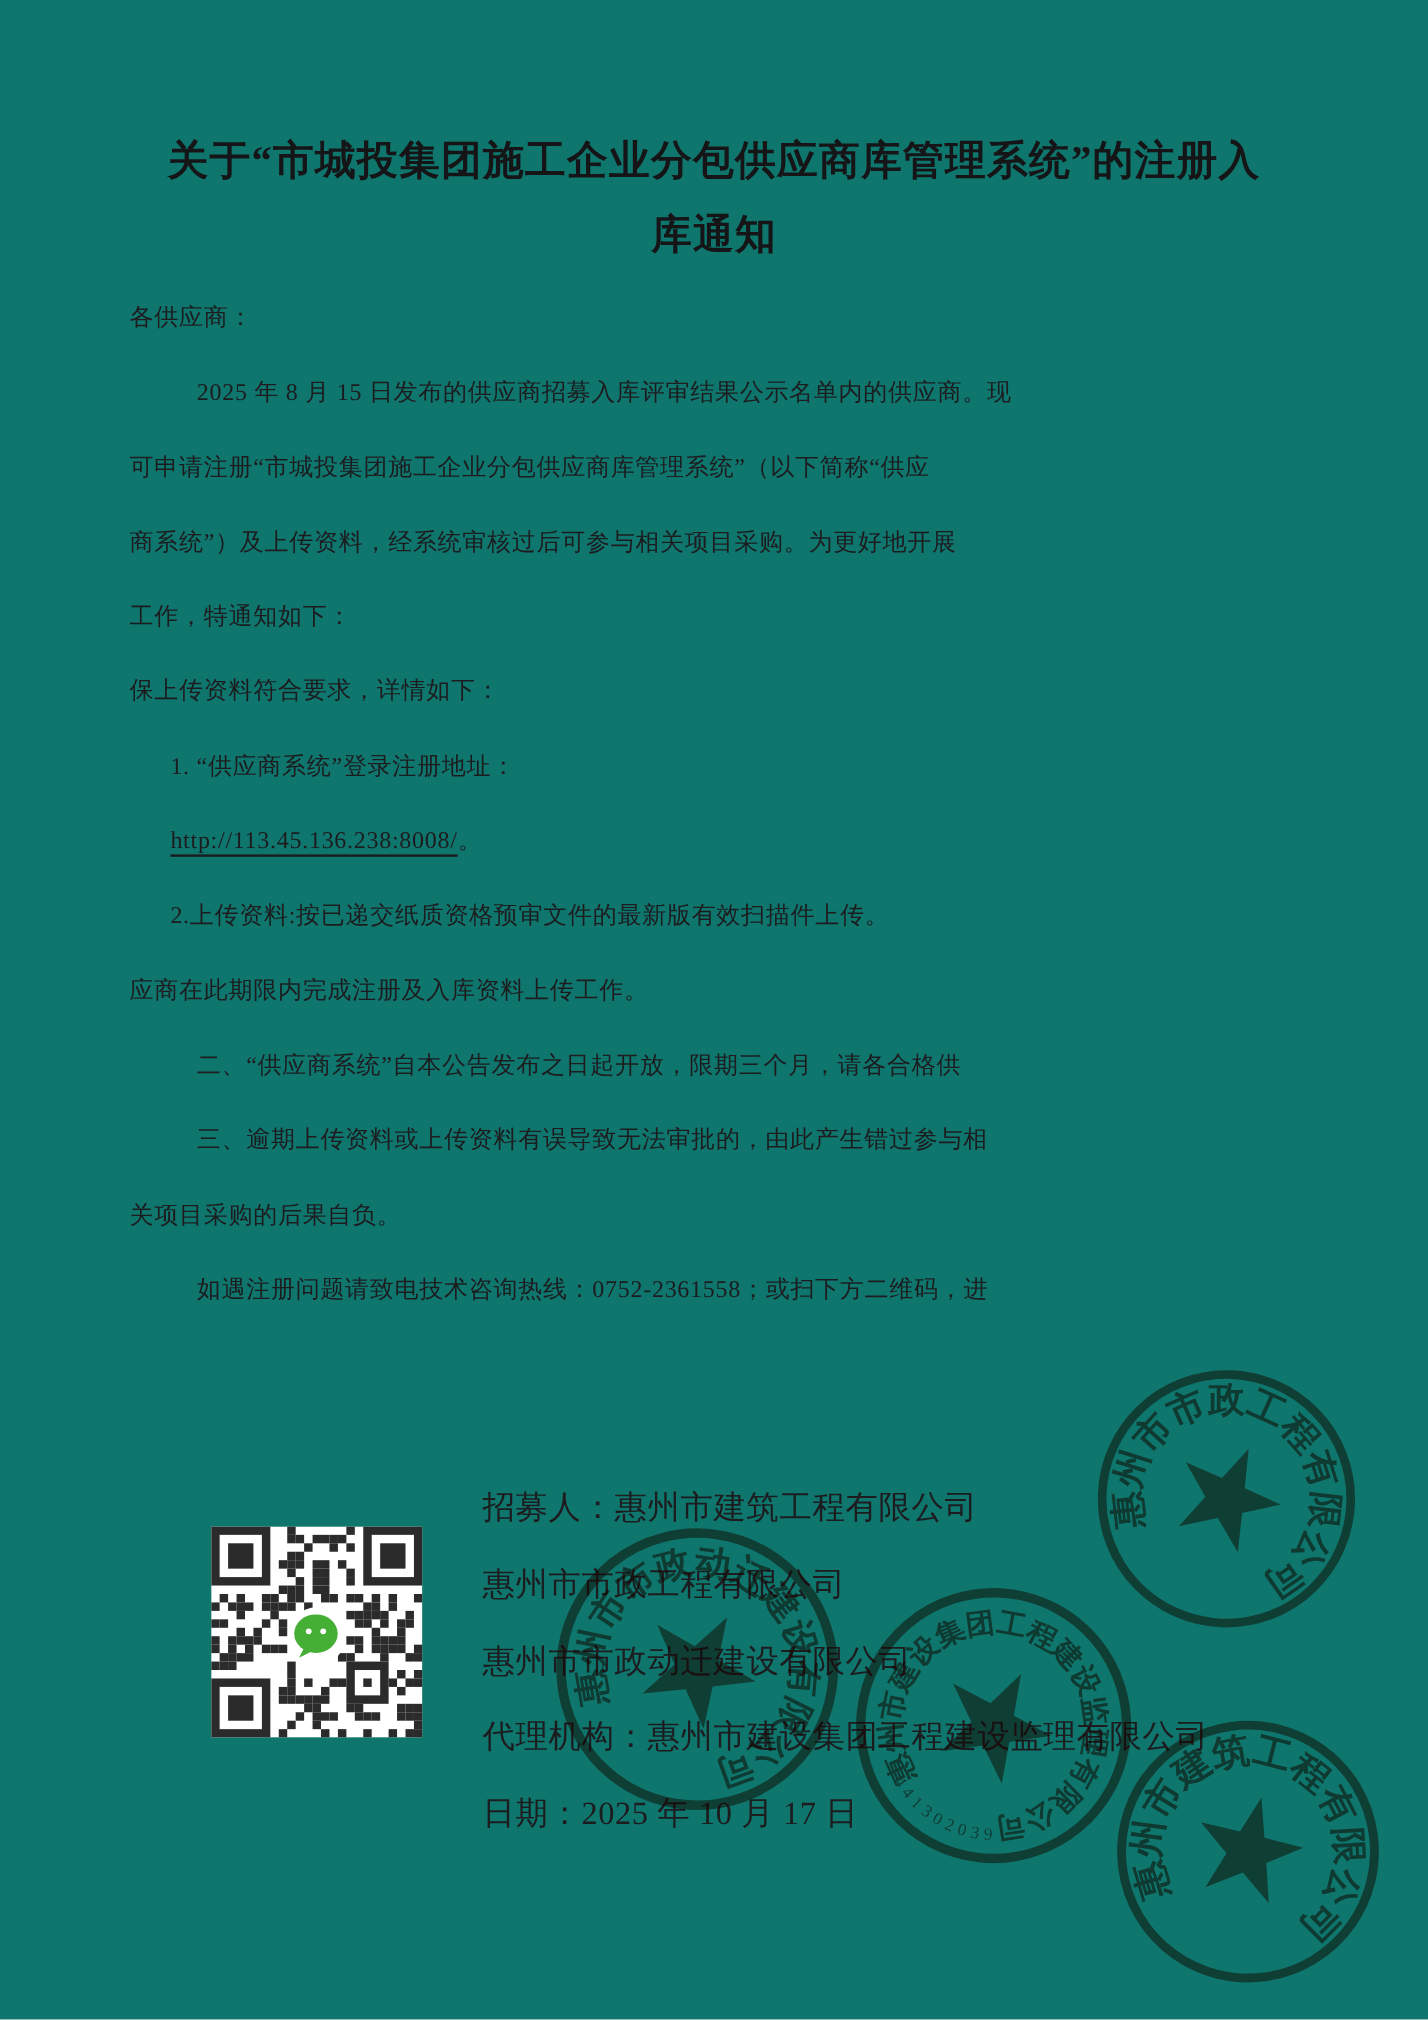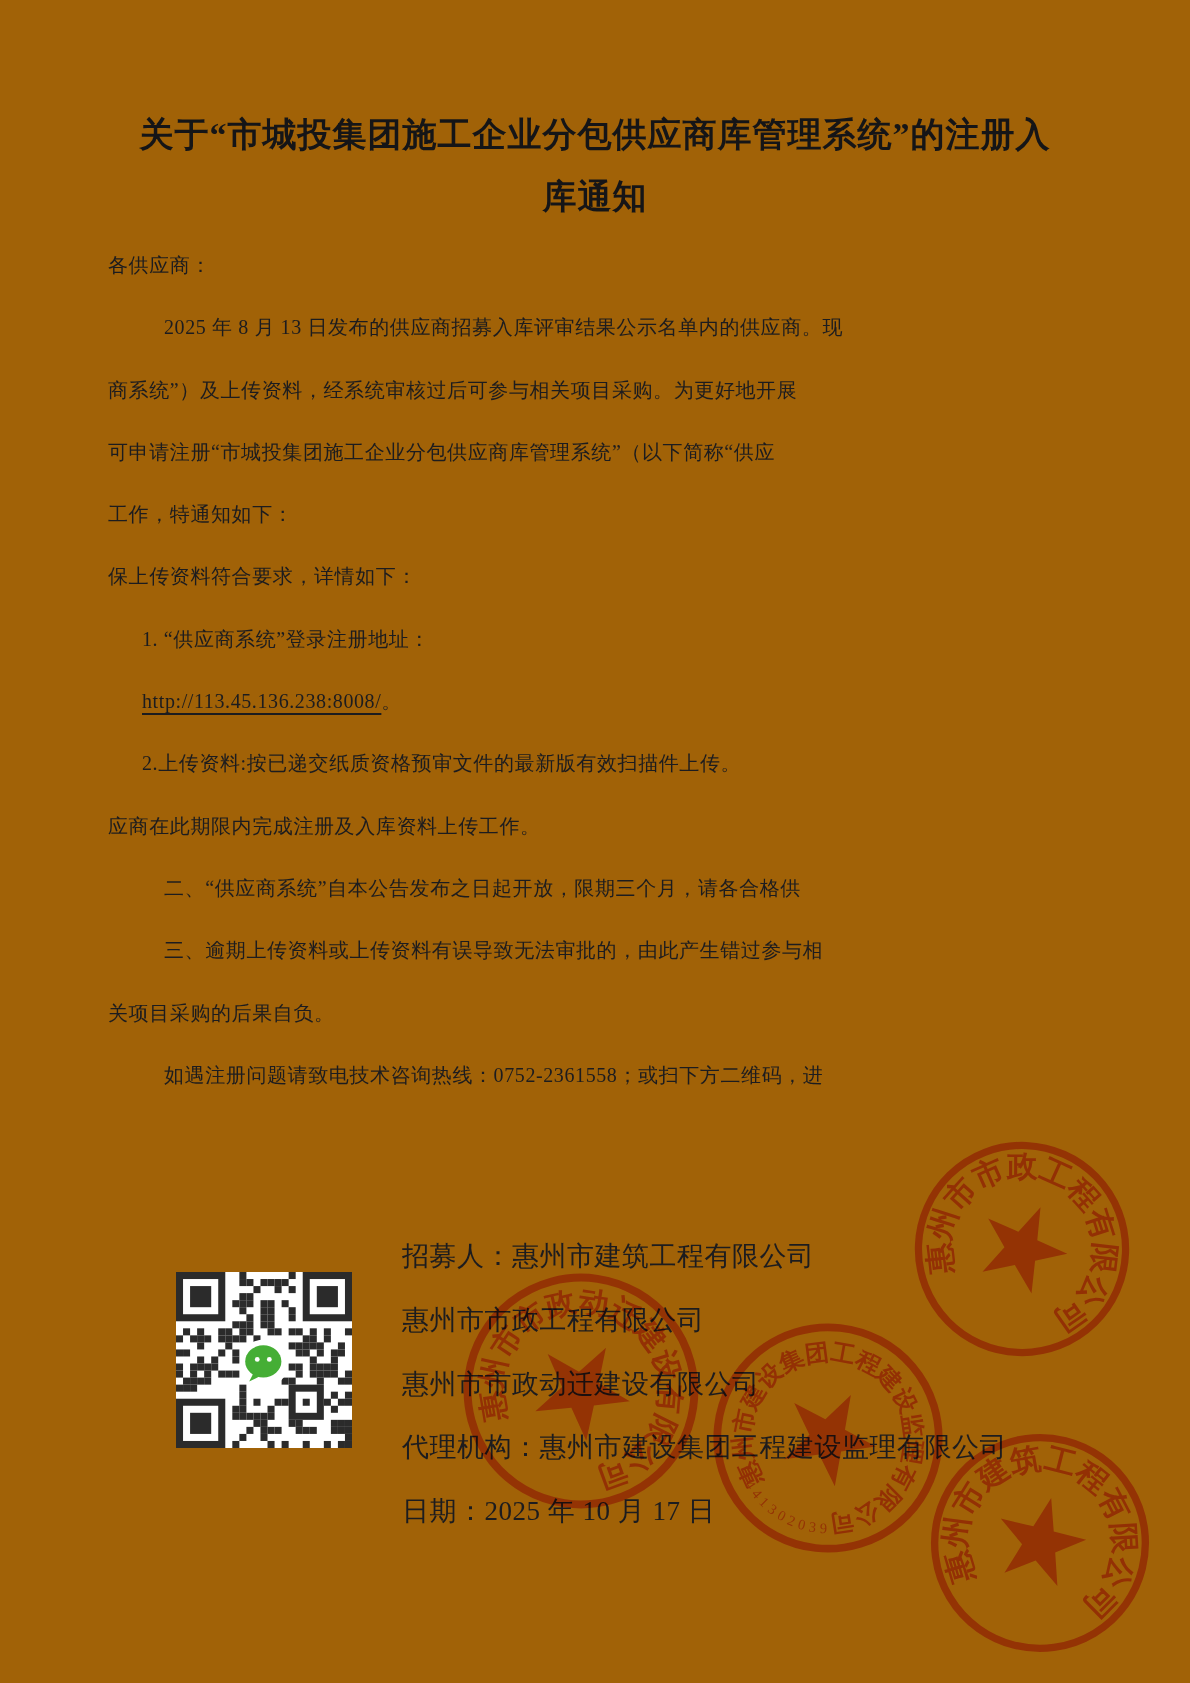--- a/index.html
+++ b/index.html
@@ -3,21 +3,21 @@
 <meta charset="utf-8">
 <style>
   html,body{margin:0;padding:0;}
   body{
     width:1190px;height:1683px;
     background:#eef0f2;
     font-family:"Liberation Serif","DejaVu Serif",serif;
   }
   .page{
     position:relative;width:1190px;height:1683px;overflow:hidden;
-    background:#a16207;
+    background:#0f766e;
     color:#1b1b1d;
   }
   .title{
     position:absolute;left:0;top:104px;width:100%;
     text-align:center;font-weight:bold;font-size:34px;line-height:62px;
     letter-spacing:1px;color:#151517;
   }
   .body-text{
     position:absolute;left:108px;top:234px;width:985px;
     font-size:20px;line-height:62.3px;letter-spacing:.6px;color:#1c1c1f;
@@ -45,23 +45,23 @@
 
 <div class="page">
 
   <div class="title">
     <div>关于“市城投集团施工企业分包供应商库管理系统”的注册入</div>
     <div>库通知</div>
   </div>
 
   <div class="body-text">
     <div class="b-line">各供应商：</div>
-    <div class="b-line ind">2025 年 8 月 13 日发布的供应商招募入库评审结果公示名单内的供应商。现</div>
+    <div class="b-line ind">2025 年 8 月 15 日发布的供应商招募入库评审结果公示名单内的供应商。现</div>
+    <div class="b-line">可申请注册“市城投集团施工企业分包供应商库管理系统”（以下简称“供应</div>
     <div class="b-line">商系统”）及上传资料，经系统审核过后可参与相关项目采购。为更好地开展</div>
-    <div class="b-line">可申请注册“市城投集团施工企业分包供应商库管理系统”（以下简称“供应</div>
     <div class="b-line">工作，特通知如下：</div>
     <div class="b-line">保上传资料符合要求，详情如下：</div>
     <div class="b-line ind-s">1. “供应商系统”登录注册地址：</div>
     <div class="b-line ind-s">
       <span class="url">http://113.45.136.238:8008/</span><span>。</span>
     </div>
     <div class="b-line ind-s">2.上传资料:按已递交纸质资格预审文件的最新版有效扫描件上传。</div>
     <div class="b-line">应商在此期限内完成注册及入库资料上传工作。</div>
     <div class="b-line ind">二、“供应商系统”自本公告发布之日起开放，限期三个月，请各合格供</div>
     <div class="b-line ind">三、逾期上传资料或上传资料有误导致无法审批的，由此产生错过参与相</div>

